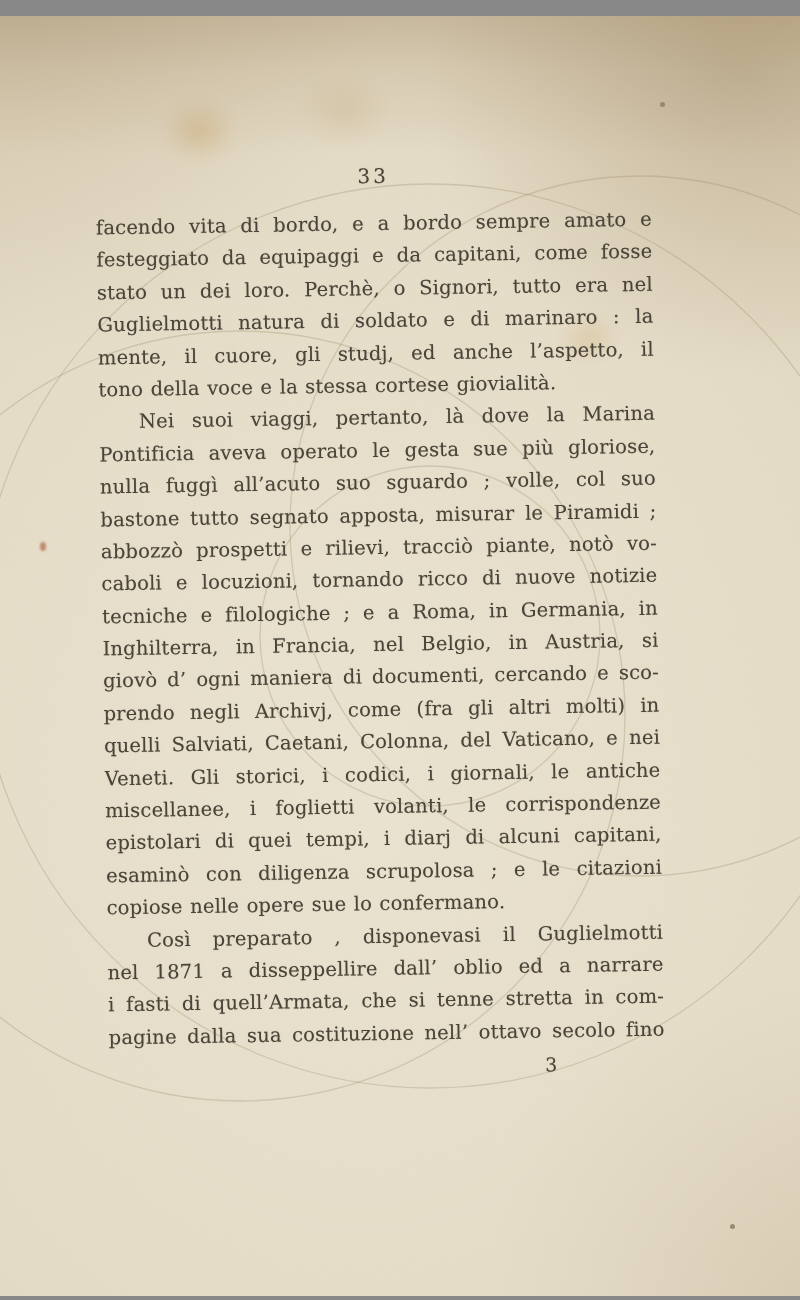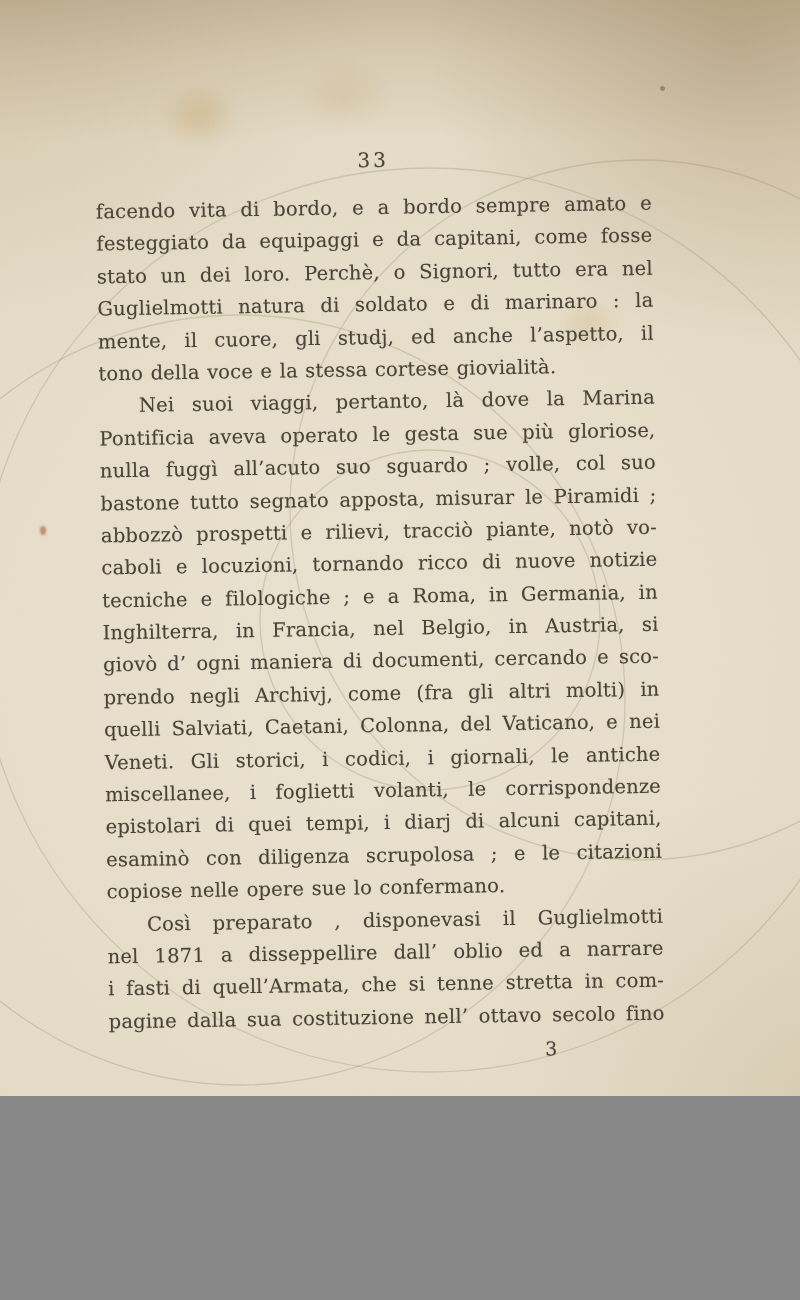--- a/index.html
+++ b/index.html
@@ -1,24 +1,25 @@
 <!DOCTYPE html>
 <html><head>
 <meta charset="utf-8">
 <style>
   html,body { margin:0; padding:0; background:#888; }
   .photo {
-    position:relative; width:800px; height:1096px; overflow:hidden;
+    position:relative; width:800px; height:1280px; overflow:hidden;
     font-family:"DejaVu Serif","Liberation Serif",serif;
     background:
       linear-gradient(180deg, rgba(138,112,72,.30) 0px, rgba(138,112,72,.14) 55px, rgba(138,112,72,0) 140px),
       radial-gradient(circle 430px at 92% 4%, rgba(128,98,58,.28), rgba(128,98,58,0) 72%),
       radial-gradient(circle 520px at 2% -2%, rgba(128,98,58,.14), rgba(128,98,58,0) 70%),
       radial-gradient(circle 420px at 100% 100%, rgba(128,98,58,.10), rgba(128,98,58,0) 75%),
       radial-gradient(ellipse 130% 100% at 45% 60%, #ebe4d1 0%, #e6ddc8 48%, #ded3b9 78%, #d3c4a3 100%);
+    margin-top: 16px;
   }
   svg.layer { position:absolute; left:0; top:0; pointer-events:none; }
   .stain { position:absolute; border-radius:50%; pointer-events:none; }
   .st-a { left:160px; top:82px;  width:78px; height:66px; background:radial-gradient(rgba(192,148,74,.30), rgba(192,148,74,0) 70%); filter:blur(4px); }
   .st-b { left:556px; top:296px; width:64px; height:54px; background:radial-gradient(rgba(192,148,74,.22), rgba(192,148,74,0) 70%); filter:blur(4px); }
   .st-c { left:300px; top:60px;  width:90px; height:70px; background:radial-gradient(rgba(180,142,80,.16), rgba(180,142,80,0) 70%); filter:blur(5px); }
   .st-d { left:40px;  top:526px; width:6px;  height:9px;  background:rgba(158,72,42,.55); filter:blur(1px); }
   .st-e { left:730px; top:1208px;width:5px;  height:5px;  background:rgba(92,78,56,.55);  filter:blur(.5px); }
   .st-f { left:660px; top:86px;  width:5px;  height:5px;  background:rgba(92,78,56,.45);  filter:blur(.5px); }
 

